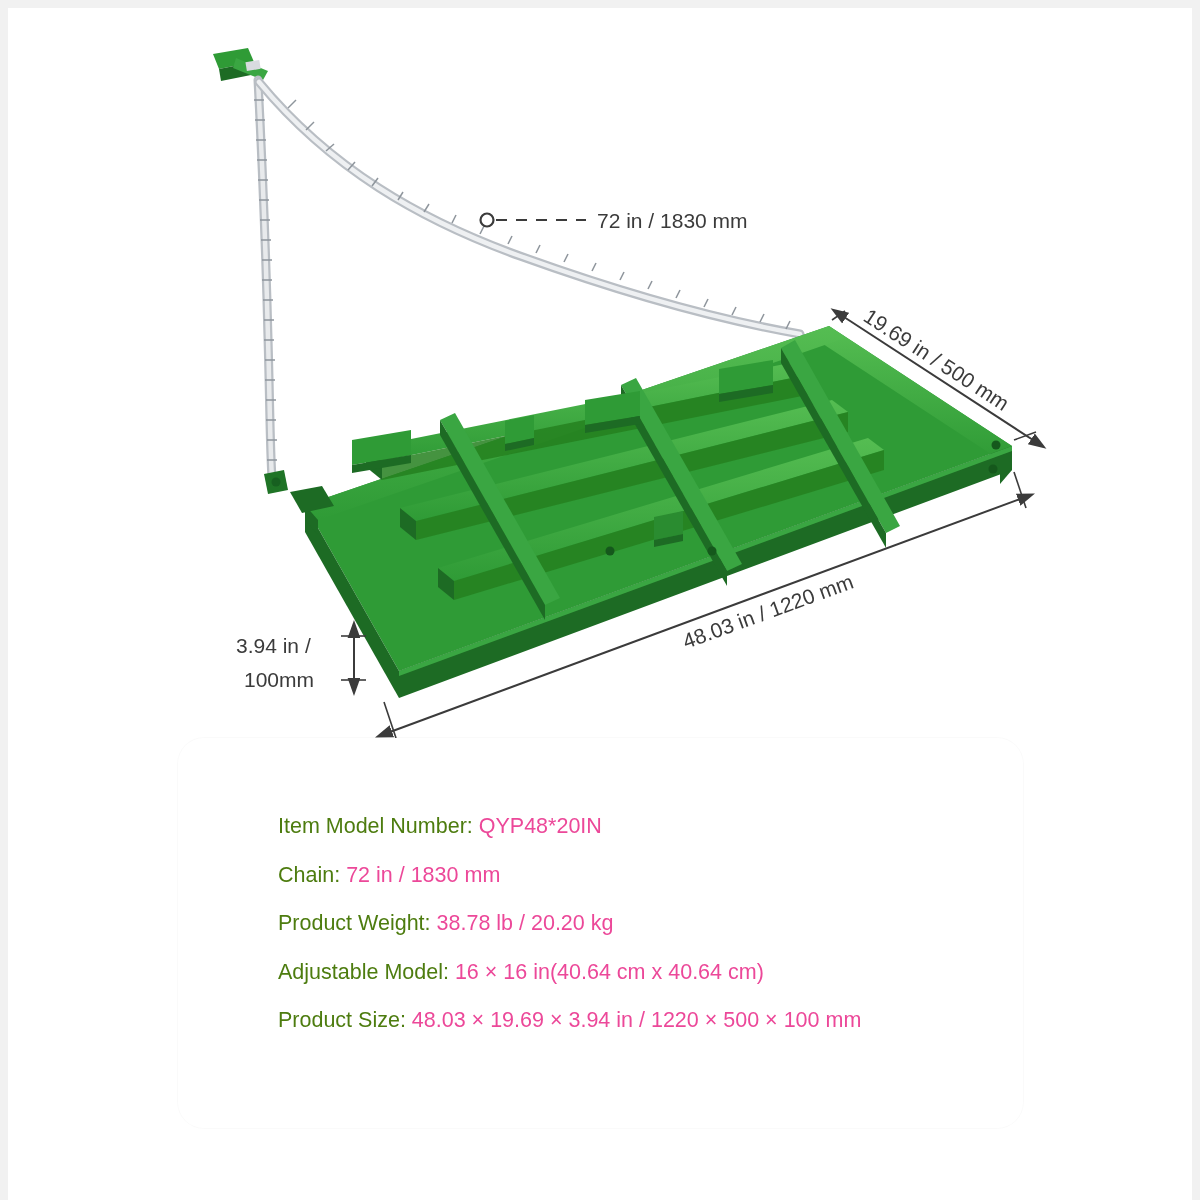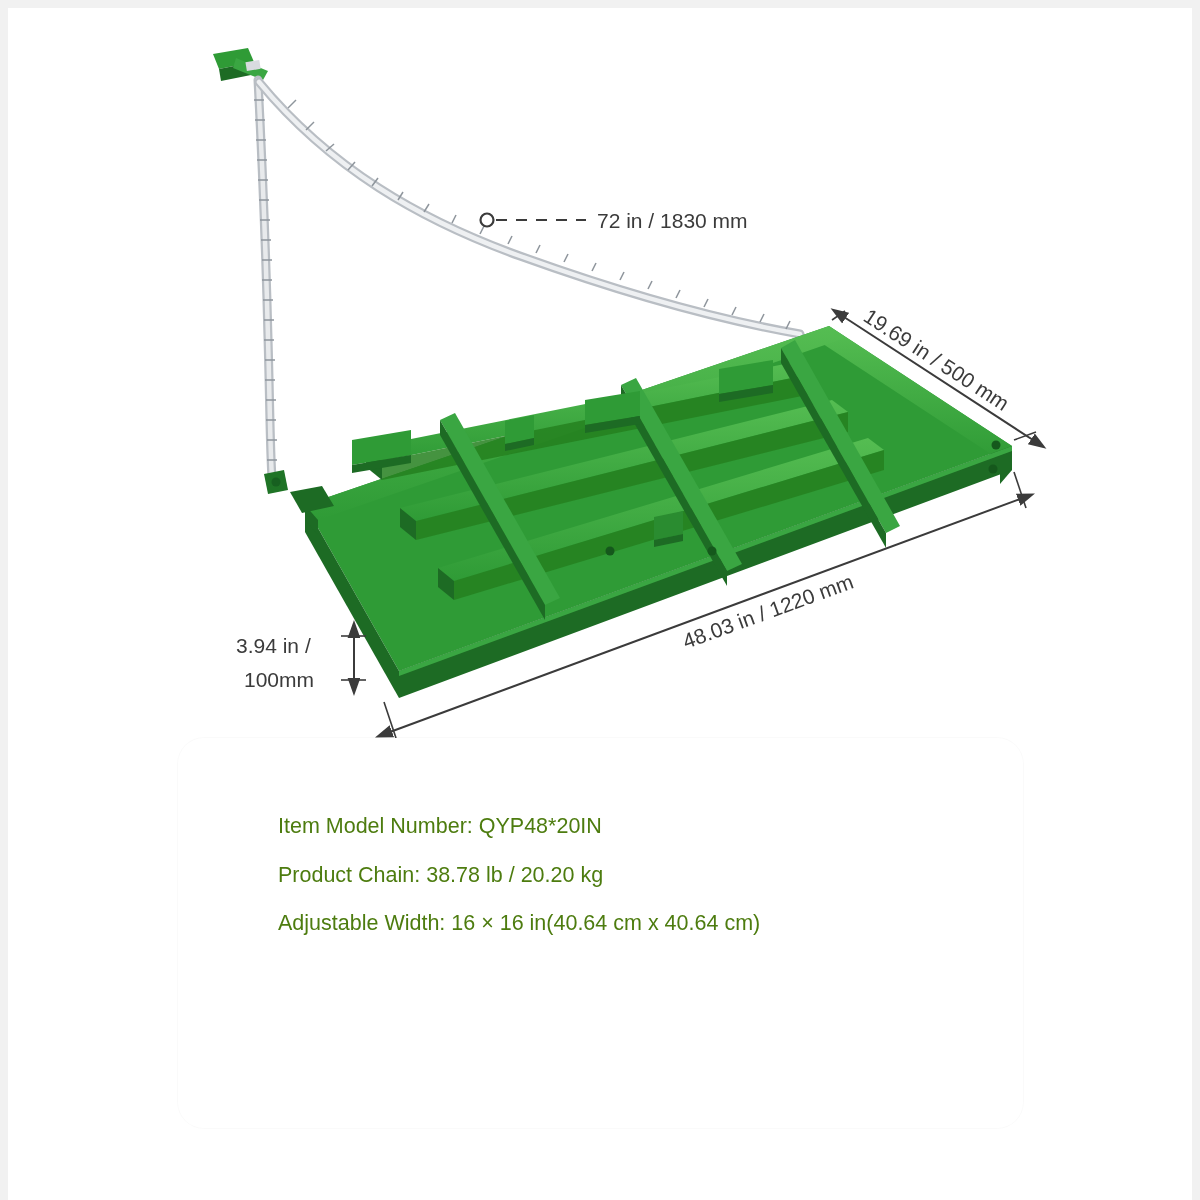--- a/index.html
+++ b/index.html
@@ -67,21 +67,21 @@
     right: 20px;
   }
   .spec-row {
     font-size: 21.5px;
     color: #2f2f2f;
     line-height: 1.0;
     margin-bottom: 27px;
     white-space: nowrap;
   }
   .spec-row .label { color: #4d7c0f; }
-  .spec-row .value { color: #4d7c0f; }
+  .spec-row .value { color: #ec4899; }
   .spec-row:last-child { margin-bottom: 0; }
 </style>
 </head>
 <body>
 
 <div id="page">
 
   <div class="gutter left"></div>
   <div class="gutter right"></div>
 
@@ -298,21 +298,27 @@
       <text class="dim-label" x="244" y="679">100mm</text>
     </svg>
   </div>
 
   <div id="spec-card">
     <div id="spec-list">
       <div class="spec-row">
         <span class="label">Item Model Number: </span><span class="value">QYP48*20IN</span>
       </div>
       <div class="spec-row">
-        <span class="label">Product Chain: </span><span class="value">38.78 lb / 20.20 kg</span>
-      </div>
-      <div class="spec-row">
-        <span class="label">Adjustable Width: </span><span class="value">16 × 16 in(40.64 cm x 40.64 cm)</span>
+        <span class="label">Chain: </span><span class="value">72 in / 1830 mm</span>
+      </div>
+      <div class="spec-row">
+        <span class="label">Product Weight: </span><span class="value">38.78 lb / 20.20 kg</span>
+      </div>
+      <div class="spec-row">
+        <span class="label">Adjustable Model: </span><span class="value">16 × 16 in(40.64 cm x 40.64 cm)</span>
+      </div>
+      <div class="spec-row">
+        <span class="label">Product Size: </span><span class="value">48.03 × 19.69 × 3.94 in / 1220 × 500 × 100 mm</span>
       </div>
     </div>
   </div>
 
 </div>
 
 </body></html>

